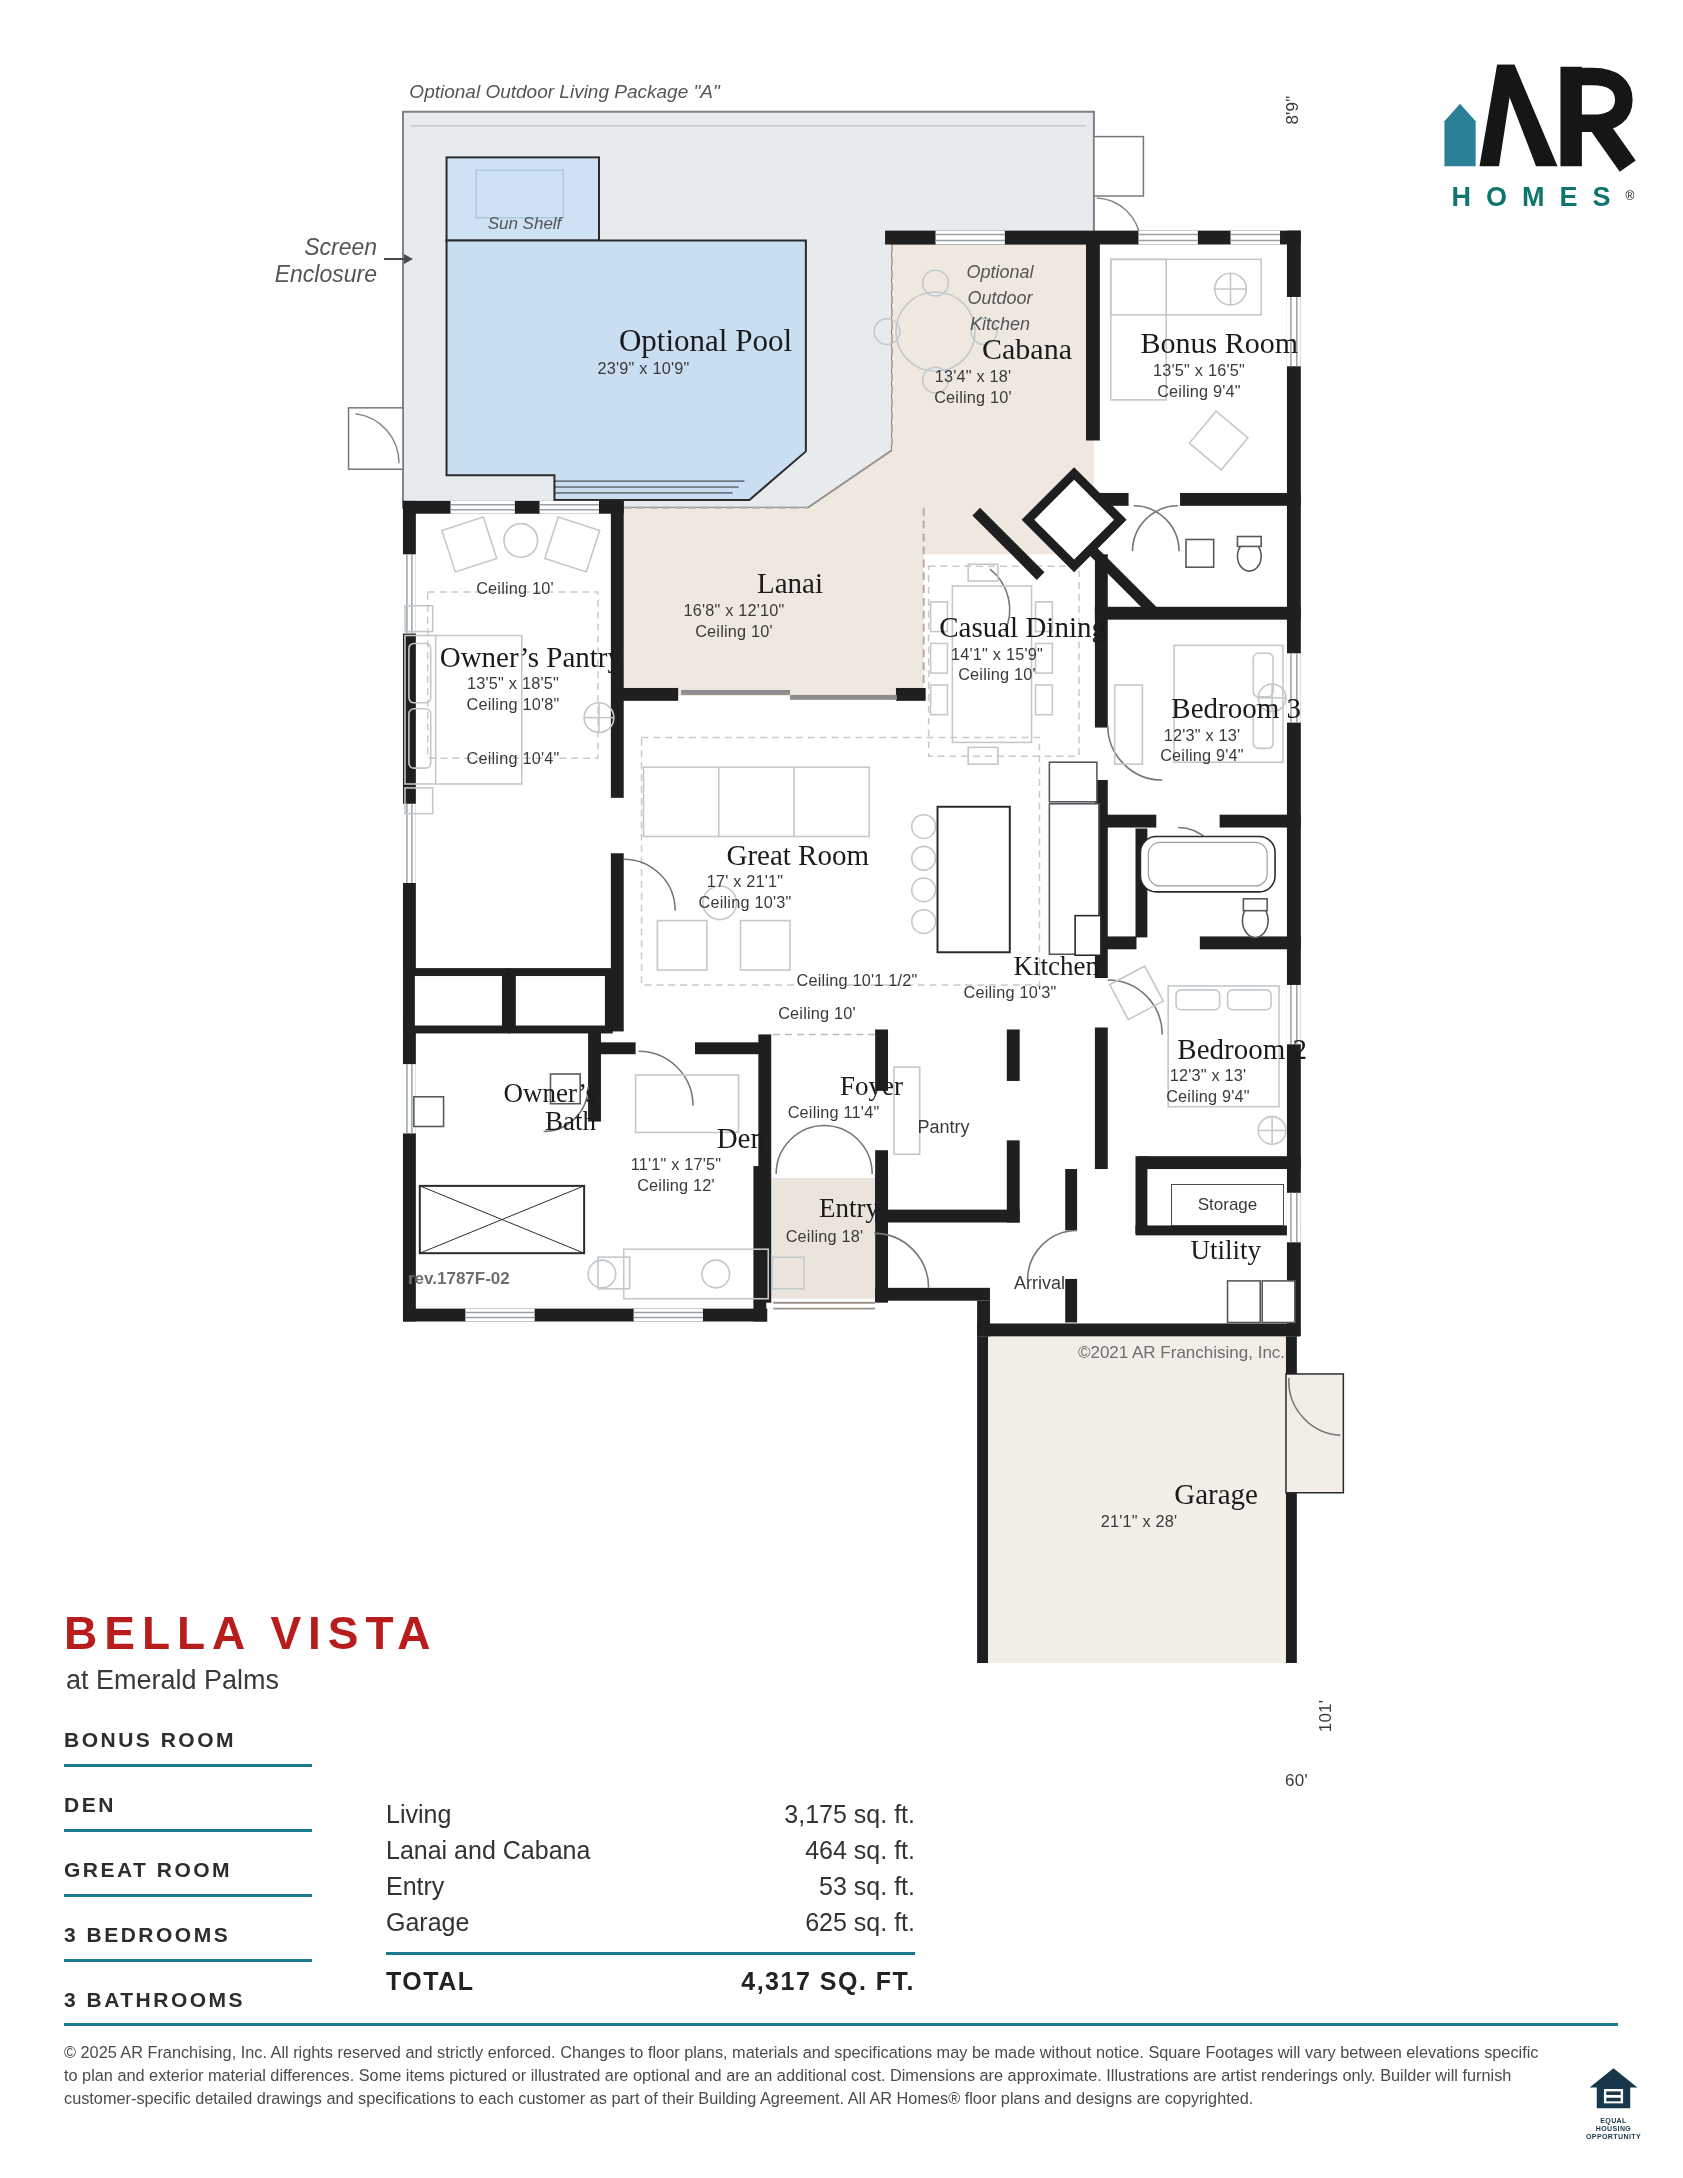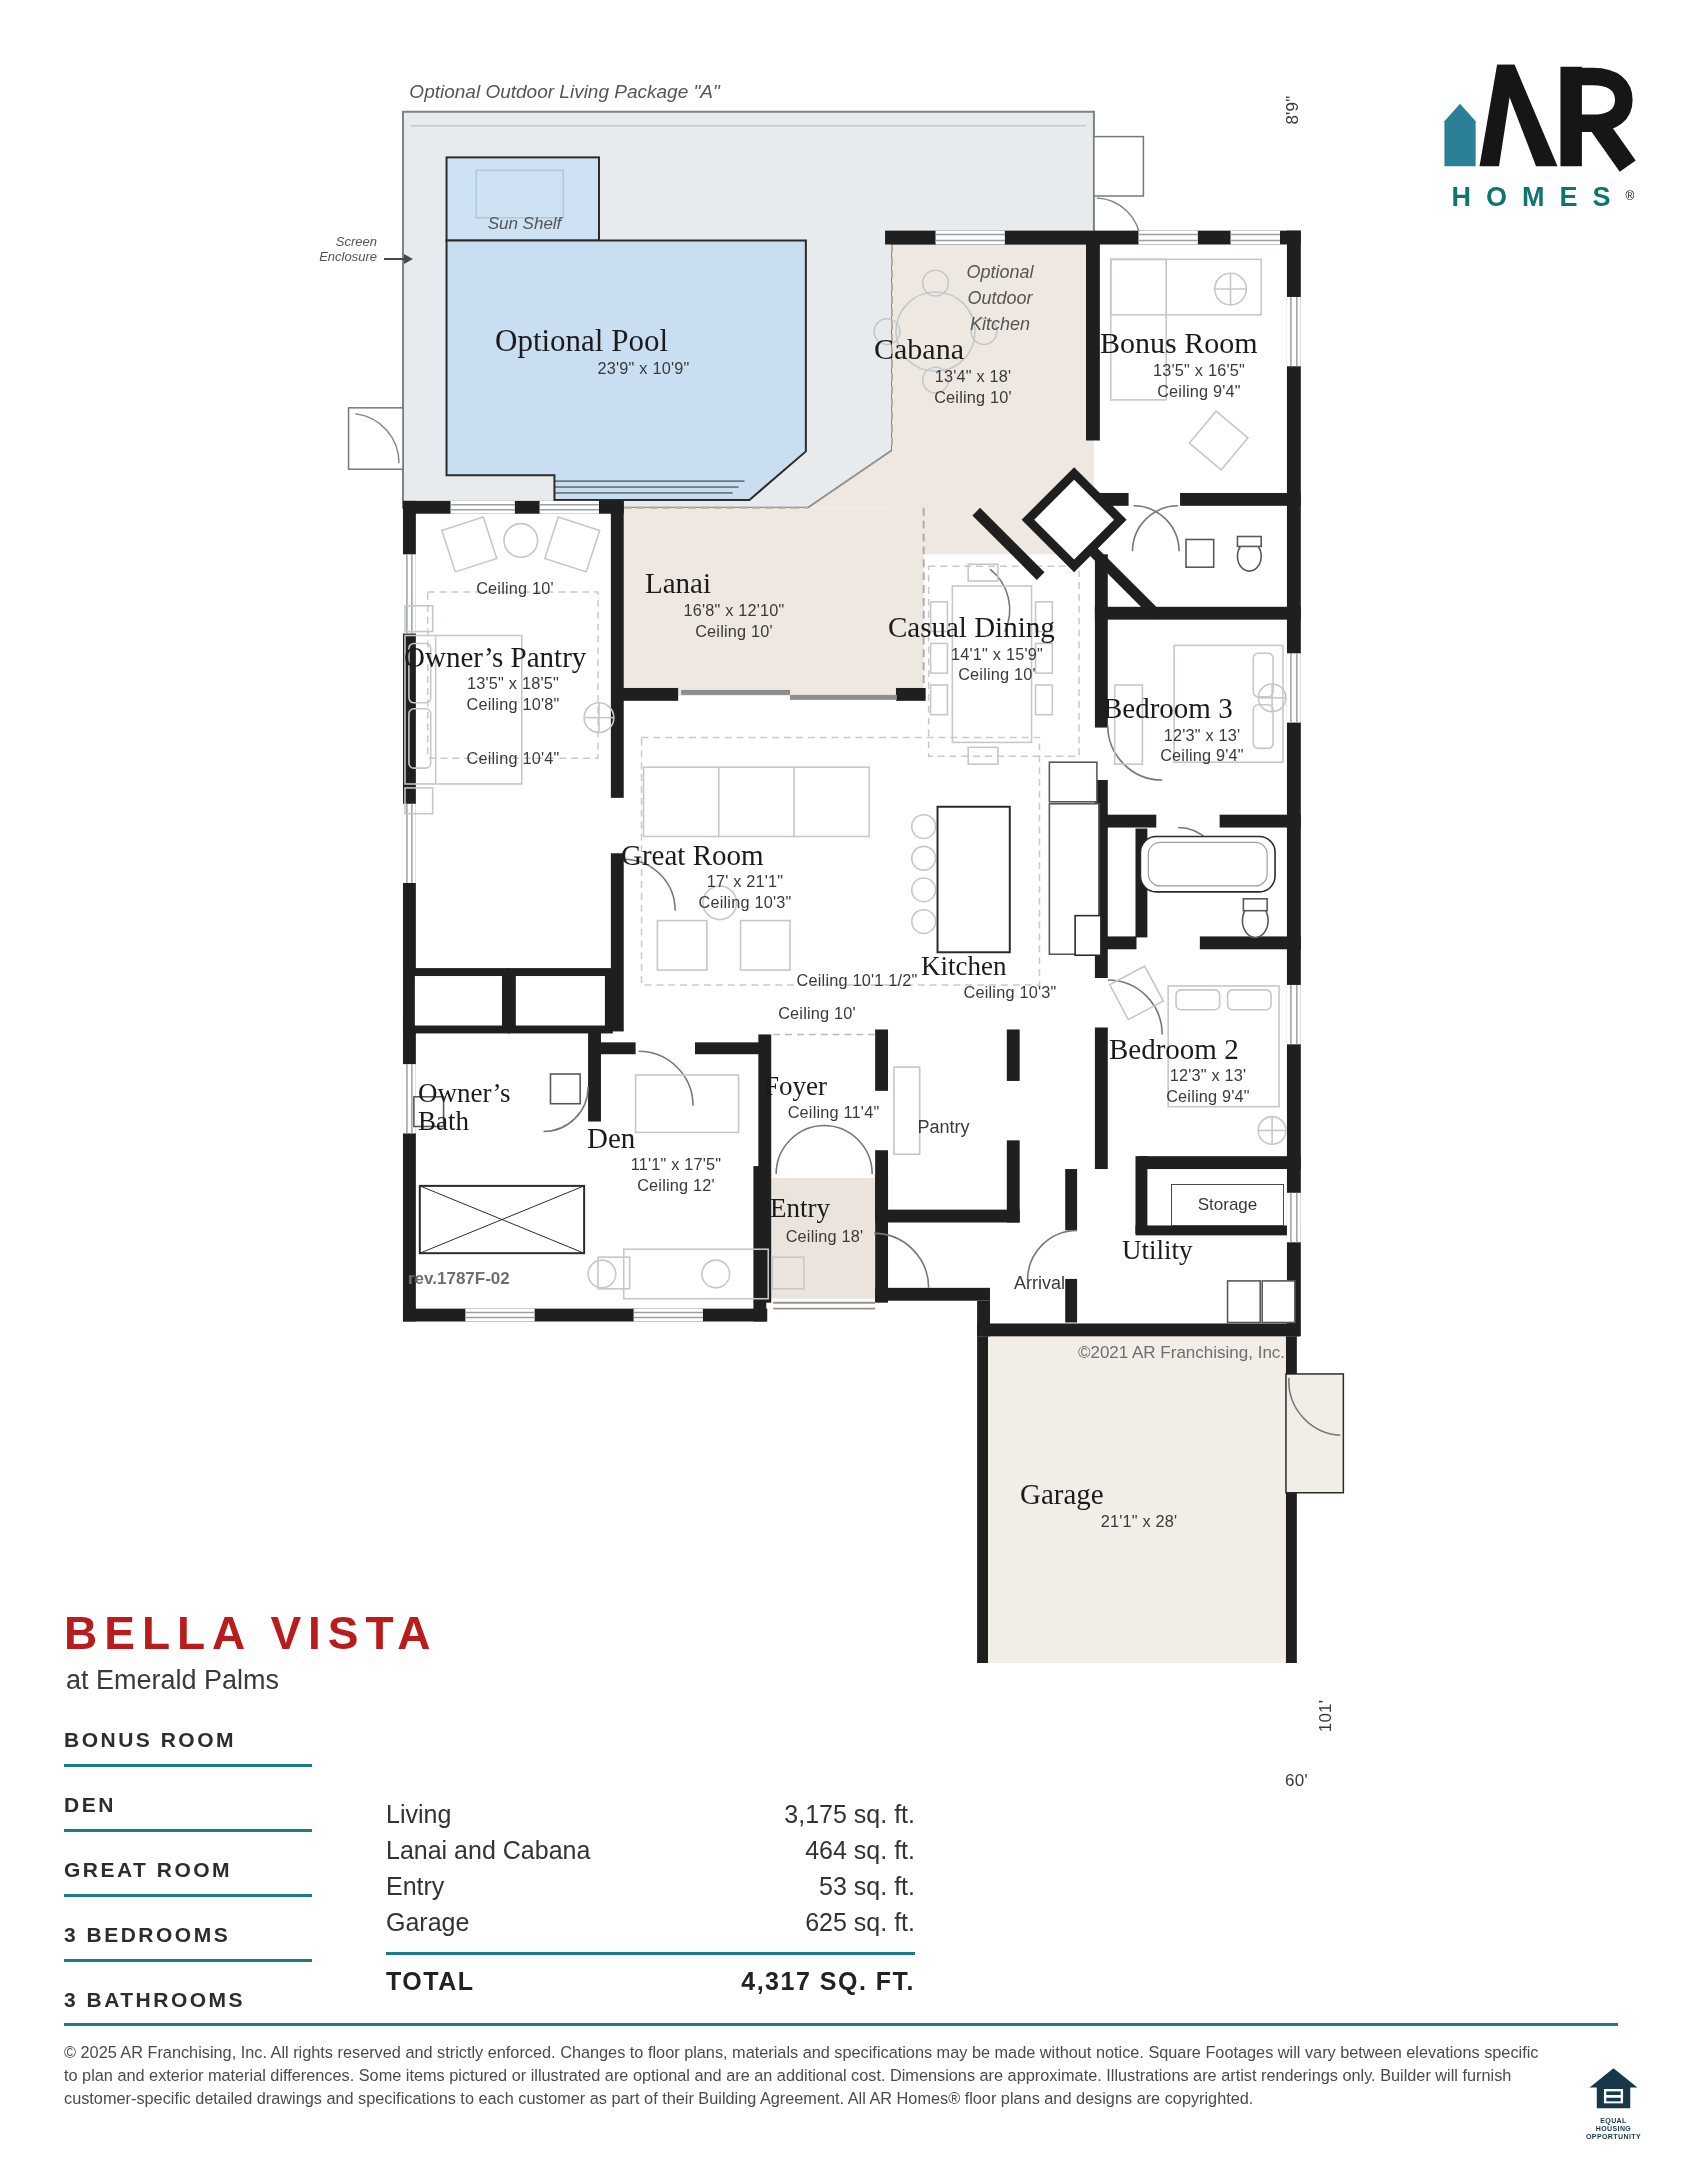--- a/index.html
+++ b/index.html
@@ -1,20 +1,20 @@
 <!DOCTYPE html>
 <html><head>
 <meta charset="utf-8">
 <style>
   html,body{margin:0;padding:0;background:#fff;}
   .page{position:relative;width:1683px;height:2178px;background:#fff;overflow:hidden;
         font-family:"Liberation Sans",sans-serif;color:#2b2b2b;}
   .abs{position:absolute;}
   
-  .rname{font-family:"Liberation Serif",serif;color:#1b1b1b;text-align:left;line-height:1.05;}
+  .rname{font-family:"Liberation Serif",serif;color:#1b1b1b;text-align:right;line-height:1.05;}
   .dims{font-size:16.3px;color:#3a3a3a;text-align:center;letter-spacing:0.2px;line-height:1.3;}
   .note-i{font-style:italic;color:#555;text-align:center;}
   .sans-s{font-size:18px;color:#3a3a3a;text-align:center;}
   .grey-s{color:#6e6e6e;}
   .vrot{transform:rotate(-90deg);transform-origin:center center;}
   
   .title{font-size:46px;font-weight:bold;letter-spacing:7px;color:#b91c1c;}
   .subtitle{font-size:27px;color:#3a3a3a;}
   .feat{font-size:21px;font-weight:bold;letter-spacing:2.5px;color:#2d2d2d;}
   .feat-line{height:3px;background:#1c7a8e;}
@@ -278,21 +278,21 @@
         <rect x="556" y="1085" width="30" height="30"></rect>
       <rect x="424" y="1198" width="166" height="68" stroke="#2a2a2a" stroke-width="2"></rect>
     </g>
     <line x1="424" y1="1198" x2="590" y2="1266" stroke="#2a2a2a" stroke-width="1"></line>
     <line x1="424" y1="1266" x2="590" y2="1198" stroke="#2a2a2a" stroke-width="1"></line>
     <rect x="1160" y="851" width="120" height="44" rx="12" fill="none" stroke="#9aa0a5" stroke-width="1.2"></rect>
   </svg>
 
   <div class="abs note-i" style="left:327px;top:81px;width:475px;font-size:19px;">Optional Outdoor Living Package "A"</div>
 
-  <div class="abs note-i" style="left:228px;top:234px;width:149px;text-align:right;font-size:13px;">
+  <div class="abs note-i" style="left:228px;top:234px;width:149px;text-align:right;font-size:23px;">
     <div>Screen</div>
     <div>Enclosure</div>
   </div>
   <div class="abs arrow-line" style="left:384px;top:258px;width:26px;"></div>
   <div class="abs arrow-head" style="left:404px;top:254px;"></div>
 
   <div class="abs note-i" style="left:455px;top:214px;width:139px;font-size:17px;">Sun Shelf</div>
 
   <div class="abs rname" style="left:495px;top:325px;width:297px;font-size:31px;">Optional Pool</div>
   <div class="abs dims" style="left:495px;top:358px;width:297px;">23'9" x 10'9"</div>

